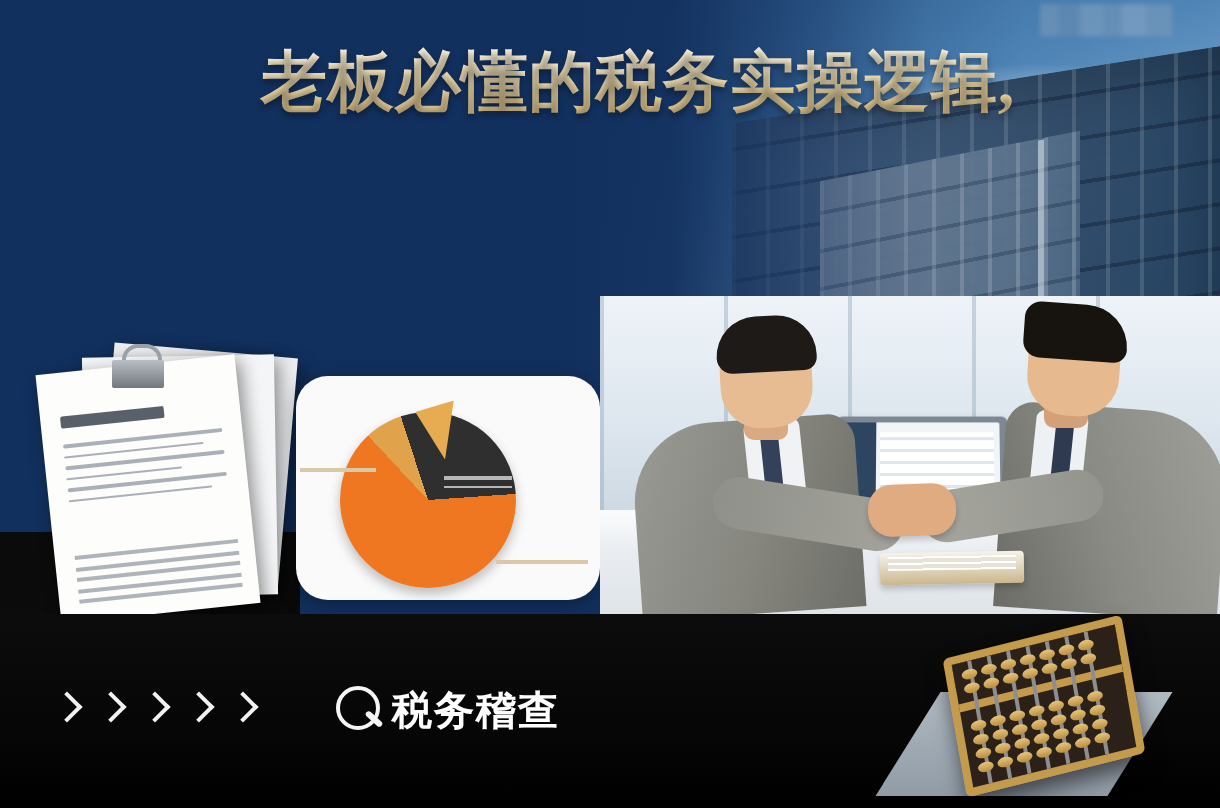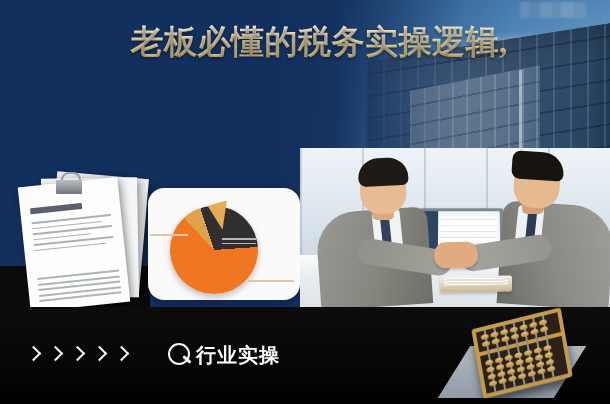--- a/index.html
+++ b/index.html
@@ -451,21 +451,21 @@
     <div class="chev"></div>
     <div class="chev"></div>
     <div class="chev"></div>
   </div>
 
   <div class="search-group">
     <div class="mag">
       <div class="mag-ring"></div>
       <div class="mag-handle"></div>
     </div>
-    <div class="search-text">行业实操</div>
+    <div class="search-text">税务稽查</div>
   </div>
 
   <div class="abacus-area">
     <div class="abacus-mat"></div>
     <div class="abacus">
       <div class="ab-inner"></div>
       <div class="ab-beam"></div>
       <div class="ab-rod" style="left:8px"></div>
       <div class="ab-rod" style="left:18px"></div>
       <div class="ab-rod" style="left:28px"></div>

